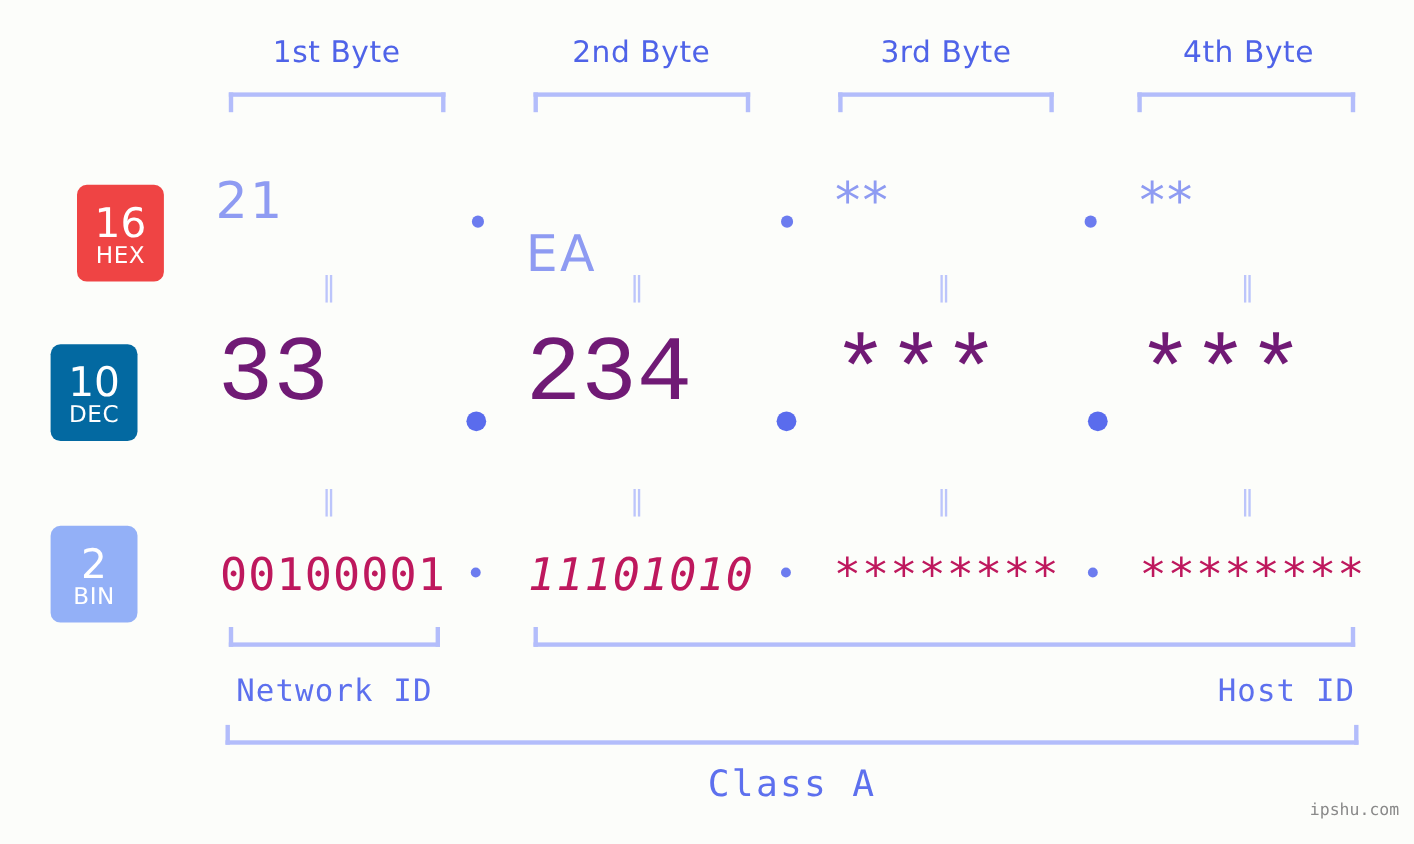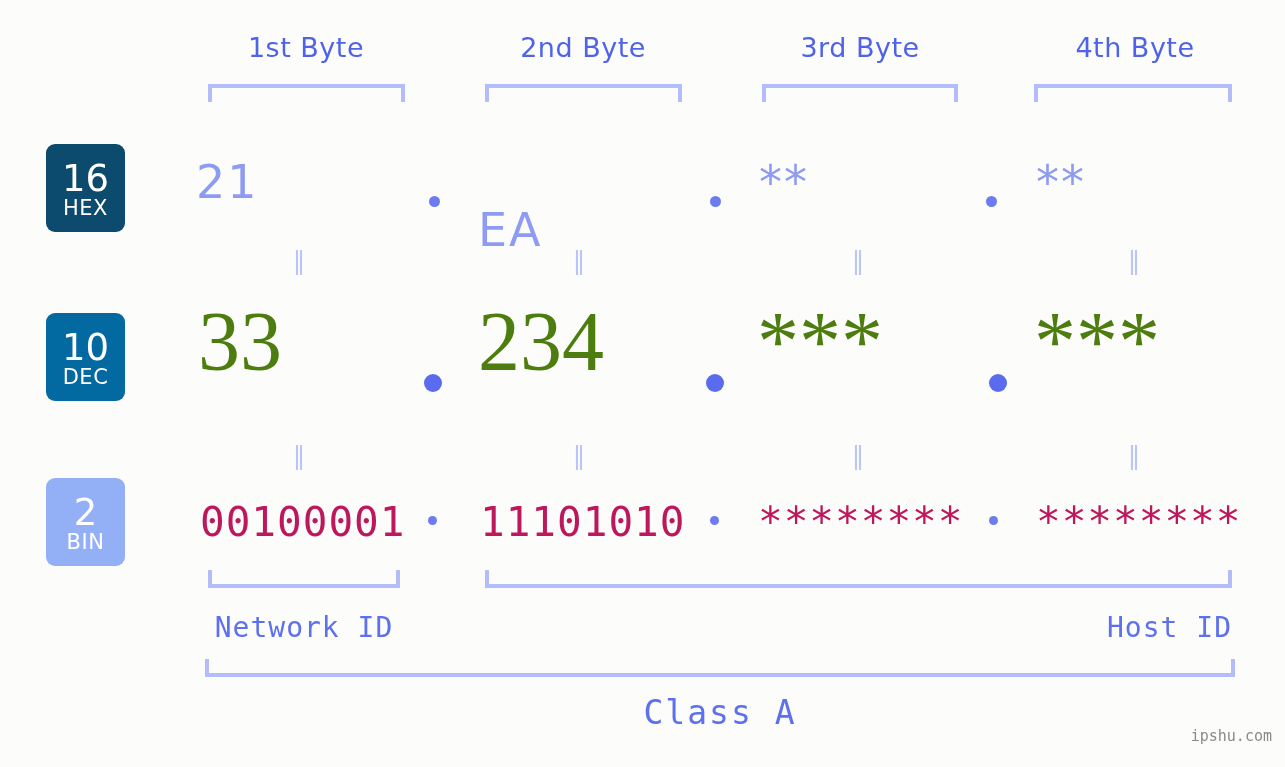--- a/index.html
+++ b/index.html
@@ -76,21 +76,21 @@
     font-size: 37px;
     font-family: "DejaVu Sans", sans-serif;
     letter-spacing: 0px;
     margin-bottom: 1px;
   }
   .badge .nm {
     font-size: 21px;
     font-family: "DejaVu Sans", sans-serif;
     letter-spacing: 0.5px;
   }
-  #badge-hex { top: 144px; background: #0c4a6e; }
+  #badge-hex { top: 168px; background: #ef4444; margin-left: 24px; }
   #badge-dec { top: 313px; background: #0369a1; }
   #badge-bin { top: 478px; background: #93b0f7; }
 
   
   .cell {
     position: absolute;
     width: 200px;
     text-align: left;
     white-space: nowrap;
   }
@@ -109,22 +109,22 @@
     width: 11px;
     height: 11px;
     border-radius: 50%;
     background: #6c7cef;
   }
 
   
   .row-dec .cell {
     top: 300px;
     font-size: 84px;
-    color: #4d7c0f;
-    font-family: Liberation Serif, serif;
+    color: #701a75;
+    font-family: Liberation Mono, monospace;
     letter-spacing: 0px;
     line-height: 1;
   }
   .row-dec .dot {
     position: absolute;
     top: 374px;
     width: 18px;
     height: 18px;
     border-radius: 50%;
     background: #5a6ced;
@@ -250,21 +250,21 @@
     <span class="dot" style="left:989px;"></span>
   </div>
 
   <div class="eq eq-row2" style="left:200px;">‖</div>
   <div class="eq eq-row2" style="left:480px;">‖</div>
   <div class="eq eq-row2" style="left:759px;">‖</div>
   <div class="eq eq-row2" style="left:1035px;">‖</div>
 
   <div class="row-bin">
     <div class="cell" style="left:200px;">00100001</div>
-    <div class="cell" style="left:480px;">11101010</div>
+    <div class="cell" style="left:480px;font-style:italic;">11101010</div>
     <div class="cell" style="left:758px;">********</div>
     <div class="cell" style="left:1036px;">********</div>
     <span class="dot" style="left:428px;"></span>
     <span class="dot" style="left:710px;"></span>
     <span class="dot" style="left:989px;"></span>
   </div>
 
   <div class="bracket-bottom" style="left:208px; width:192px; top:570px;"></div>
   <div class="bracket-bottom" style="left:485px; width:747px; top:570px;"></div>
 

